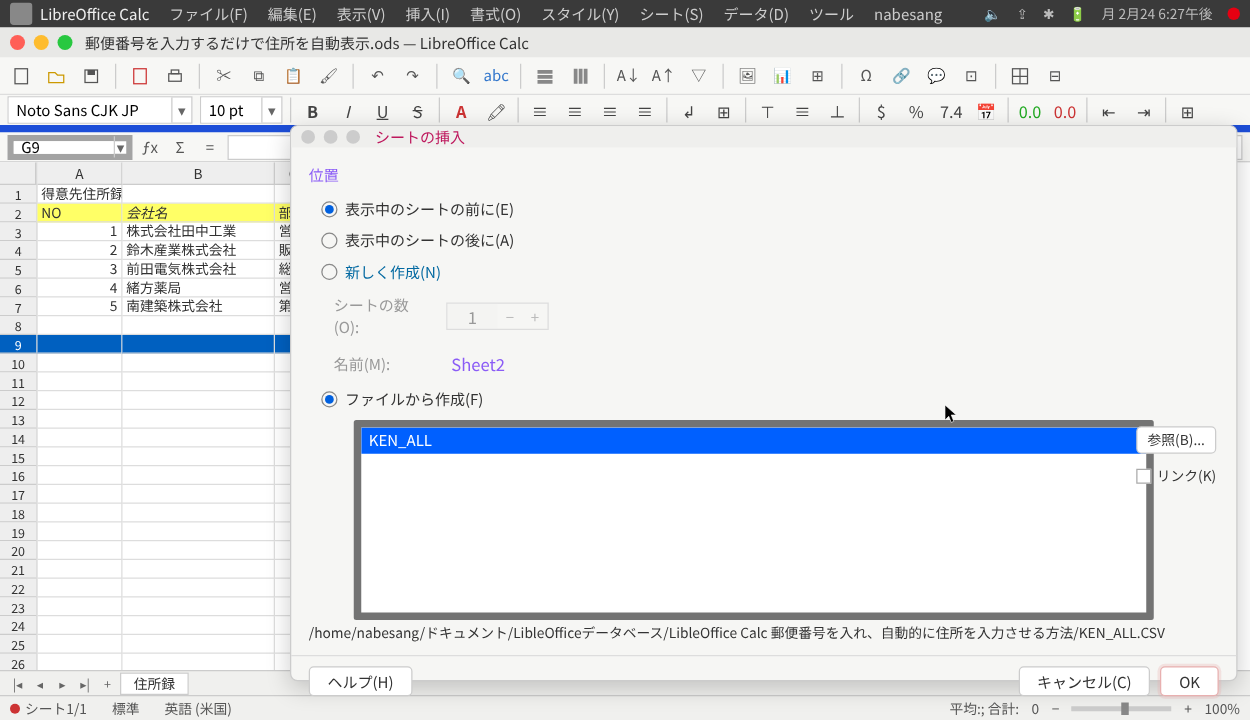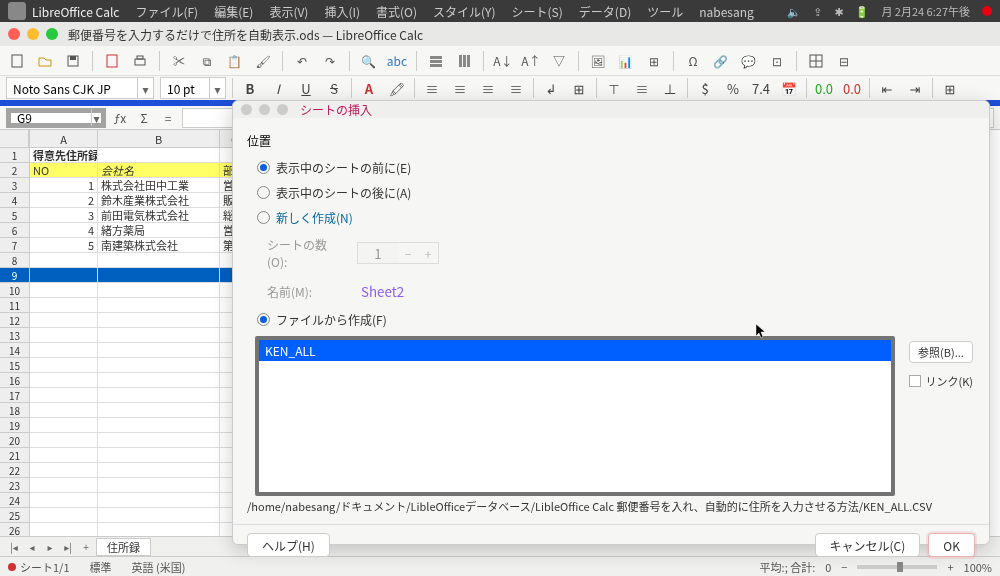--- a/index.html
+++ b/index.html
@@ -44,21 +44,21 @@
 .sheet-area { position: absolute; top: 130px; left: 0; right: 0; bottom: 40px; background: #fff; display: flex; }
 .rowhdr-col { width: 30px; border-right: 1px solid #ccc; }
 .rowhdr { height: 15px; background: #eee; border-bottom: 1px solid #ccc; text-align: center; font-size: 10px; color: #333; line-height: 15px; }
 .rowhdr.sel { background: #0060c0; color: #fff; }
 .colhdrs { display: flex; height: 18px; }
 .colhdr { background: #eee; border-right: 1px solid #ccc; border-bottom: 1px solid #ccc; text-align: center; font-size: 11px; color: #333; line-height: 18px; }
 .grid-body { position: relative; flex: 1; }
 .row { display: flex; height: 15px; }
 .cell { border-right: 1px solid #ddd; border-bottom: 1px solid #ddd; font-size: 11px; padding: 0 3px; overflow: hidden; white-space: nowrap; line-height: 15px; }
 .cell.yellow { background: #ffff66; }
-.cell.bold { font-weight: bold; }
+.cell.bold { font-weight: normal; }
 .cell.right { text-align: right; }
 .cell.sel-row { background: #0060c0; }
 
 
 .tabbar { position: absolute; bottom: 20px; left: 0; right: 0; height: 20px; background: #f0f0ee; border-top: 1px solid #ccc; display: flex; align-items: center; padding: 0 6px; gap: 2px; }
 .tabbar .navbtn { width: 16px; height: 16px; display:flex; align-items:center; justify-content:center; color:#666; font-size:10px; }
 .tab { padding: 0 10px; height: 18px; background: #fff; border: 1px solid #ccc; font-size: 11px; line-height: 16px; }
 
 
 .statusbar { position: absolute; bottom: 0; left: 0; right: 0; height: 20px; background: #f0f0ee; border-top: 1px solid #ccc; display: flex; align-items: center; font-size: 11px; color: #555; padding: 0 8px; gap: 20px; }
@@ -67,31 +67,31 @@
 .zoom-slider { width: 80px; height: 4px; background: #ccc; position: relative; }
 .zoom-slider .thumb { position:absolute; top:-3px; left:50%; width:6px; height:10px; background:#888; }
 
 
 .dialog { position: absolute; top: 100px; left: 232px; width: 758px; height: 445px; background: #f6f6f4; border: 1px solid #ccc; border-radius: 6px; box-shadow: 0 5px 20px rgba(0,0,0,0.2); display:flex; flex-direction:column; }
 .dlg-titlebar { height: 26px; display: flex; align-items: center; padding: 0 8px; background: #efefed; border-radius: 6px 6px 0 0; }
 .dlg-titlebar .traffic { margin-right: 12px; }
 .dlg-titlebar .tlight { width:11px; height:11px; background:#ccc; }
 .dlg-title { font-size: 12px; color: #be185d; }
 .dlg-body { padding: 8px 14px; flex:1; display:flex; flex-direction:column; font-size:12px; }
-.dlg-section-title { font-size: 12px; color: #000000; margin: 6px 0; }
+.dlg-section-title { font-size: 12px; color: #8b5cf6; margin: 6px 0; }
 .radio-row { display: flex; align-items: center; gap: 6px; margin: 4px 0 4px 10px; font-size: 12px; color: #333; }
 .radio-row.disabled { color: #0369a1; }
 .radio { width: 13px; height: 13px; border: 1px solid #888; border-radius: 50%; display:flex; align-items:center; justify-content:center; }
 .radio.checked::after { content:''; width:7px; height:7px; border-radius:50%; background:#0060df; }
 .indent-row { display:flex; align-items:center; gap:10px; margin:6px 0 6px 20px; color:#999; }
 .spin { display:flex; align-items:center; border:1px solid #ddd; height:22px; }
 .spin input { width:40px; border:none; outline:none; text-align:center; color:#999; height:100%; }
 .spin .pm { width:20px; text-align:center; color:#bbb; }
 .nameinput { border:none; background:transparent; color:#8b5cf6; padding:0 4px; width:200px; }
-.file-list { margin: 4px 0 0 8px; height: 160px; background: #fff; border: 4px solid #737373; border-radius: 2px; width: 640px; overflow:auto; }
+.file-list { margin: 4px 0 0 36px; height: 160px; background: #fff; border: 6px solid #737373; border-radius: 2px; width: 640px; overflow:auto; }
 .file-item { padding: 2px 6px; font-size: 12px; }
 .file-item.sel { background: #0060ff; color: #fff; }
 .browse-btn { position:absolute; right:16px; top: 240px; width:64px; height:22px; background:#fff; border:1px solid #ccc; border-radius:4px; font-size:11px; display:flex; align-items:center; justify-content:center; }
 .link-chk { position:absolute; right:16px; top: 272px; display:flex; align-items:center; gap:4px; font-size:11px; }
 .link-chk .cb { width:12px; height:12px; border:1px solid #aaa; background:#fff; }
 .dlg-path { font-size: 11px; color:#333; margin-top:auto; padding: 2px 0; white-space:nowrap; overflow:hidden; }
 .dlg-buttons { display:flex; gap:8px; padding: 8px 14px; border-top: 1px solid #ddd; }
 .dlg-btn { height:24px; padding:0 14px; background:#fff; border:1px solid #ccc; border-radius:4px; font-size:12px; display:flex; align-items:center; }
 .dlg-btn.ok { border:1px solid #e8b0b0; box-shadow: 0 0 0 2px rgba(232,176,176,0.3); }
 .dlg-buttons .spacer { flex:1; }

